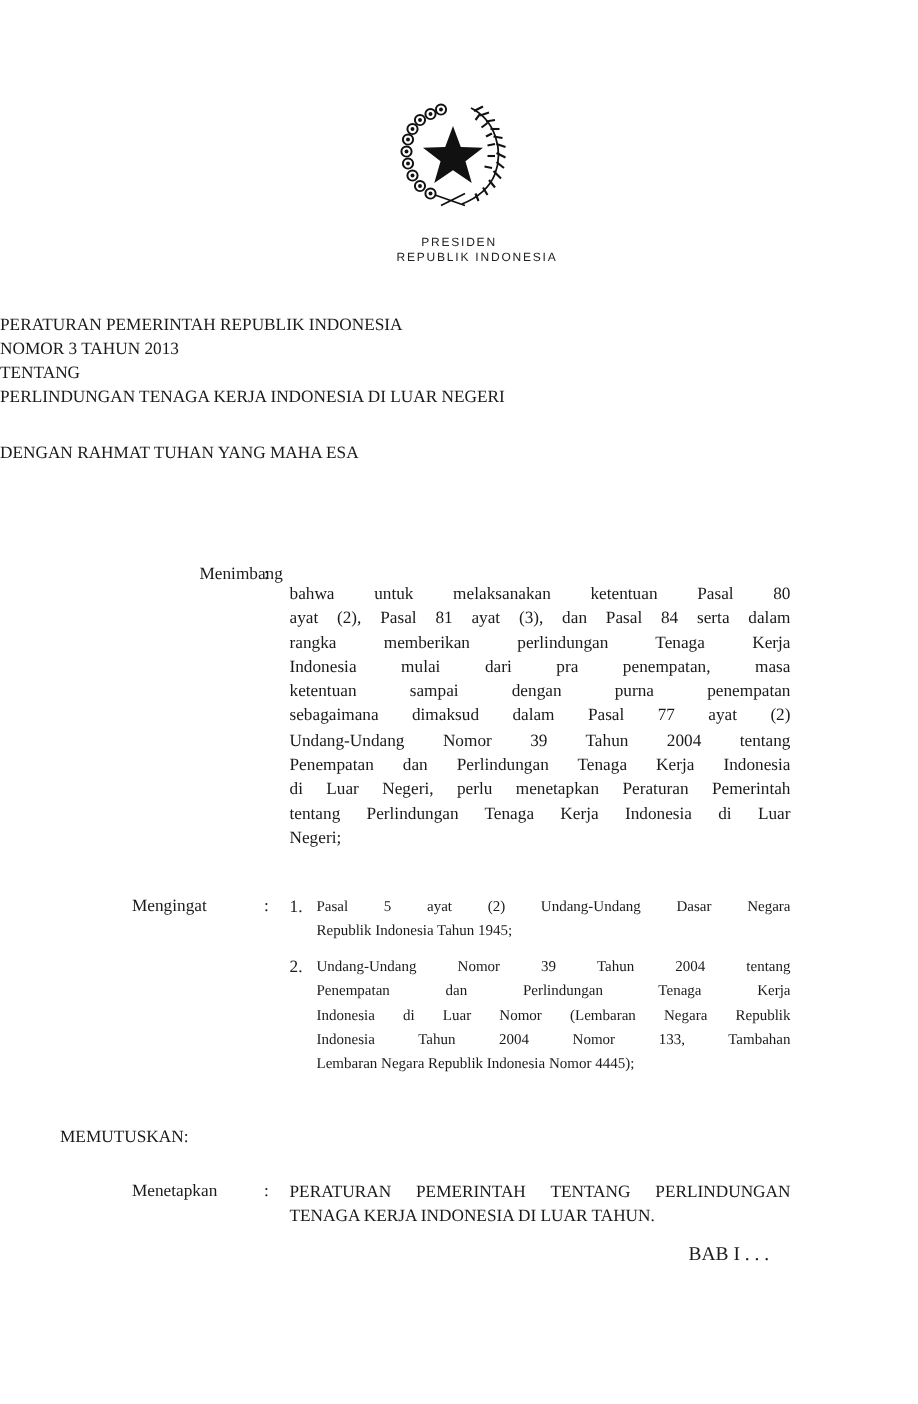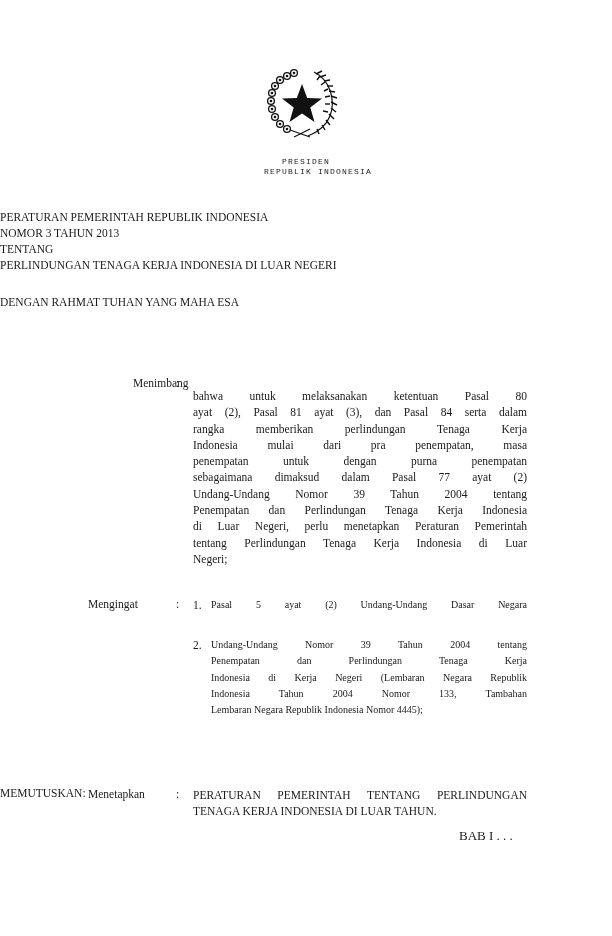--- a/index.html
+++ b/index.html
@@ -6,21 +6,21 @@
     body {
       width: 612px; height: 936px; position: relative; overflow: hidden;
       font-family: "DejaVu Serif", "Liberation Serif", serif;
       color: #1a1a1a;
     }
     .page { position: absolute; left: 0; top: 0; width: 612px; height: 936px; }
     .emblem { position: absolute; left: 264px; top: 66px; width: 76px; height: 72px; }
     .emblem svg { width: 76px; height: 72px; display: block; }
     .hdr {
       position: absolute; left: 0; width: 612px; text-align: center;
-      font-family: Liberation Mono, monospace;
+      font-family: Liberation Sans, sans-serif;
       font-size: 8px; letter-spacing: 1.2px; color: #222;
     }
     .c {
       position: absolute; left: 0; width: 488px; text-align: left;
       font-family: Liberation Serif, serif;
       font-size: 11.5px; line-height: 15px; color: #1a1a1a;
     }
     .lbl {
       position: absolute; left: 88px;
       font-family: "Liberation Serif", serif; font-size: 11.5px; line-height: 15px;
@@ -122,47 +122,48 @@
 
   <div class="c" style="top:295px;">DENGAN RAHMAT TUHAN YANG MAHA ESA</div>
 
   <div class="lbl" style="top:376px;margin-left:45px;">Menimbang</div>
   <div class="colon" style="top:376px;">:</div>
   <div class="para" style="top:376px;margin-top:12px;">
     <span class="ln">bahwa untuk melaksanakan ketentuan Pasal 80</span>
     <span class="ln">ayat (2), Pasal 81 ayat (3), dan Pasal 84 serta dalam</span>
     <span class="ln">rangka memberikan perlindungan Tenaga Kerja</span>
     <span class="ln">Indonesia mulai dari pra penempatan, masa</span>
-    <span class="ln">penempatan untuk dengan purna penempatan</span>
+    <span class="ln">ketentuan sampai dengan purna penempatan</span>
     <span class="ln">sebagaimana dimaksud dalam Pasal 77 ayat (2)</span>
     <span class="ln">Undang-Undang Nomor 39 Tahun 2004 tentang</span>
     <span class="ln">Penempatan dan Perlindungan  Tenaga Kerja Indonesia</span>
     <span class="ln">di Luar Negeri, perlu menetapkan Peraturan Pemerintah</span>
     <span class="ln">tentang Perlindungan Tenaga Kerja Indonesia di Luar</span>
     <span class="ln last">Negeri;</span>
   </div>
 
   <div class="lbl" style="top:597px;">Mengingat</div>
   <div class="colon" style="top:597px;">:</div>
 
   <div class="num" style="top:597px;">1.</div>
   <div class="item" style="top:597px;">
     <span class="ln">Pasal 5 ayat (2) Undang-Undang Dasar Negara</span>
+    <span class="ln last">Republik Indonesia Tahun 1945;</span>
   </div>
 
   <div class="num" style="top:637px;">2.</div>
   <div class="item" style="top:637px;">
     <span class="ln">Undang-Undang Nomor 39 Tahun 2004 tentang</span>
     <span class="ln">Penempatan dan Perlindungan Tenaga Kerja</span>
-    <span class="ln">Indonesia di Kerja Negeri (Lembaran Negara Republik</span>
+    <span class="ln">Indonesia di Luar Nomor (Lembaran Negara Republik</span>
     <span class="ln">Indonesia Tahun 2004 Nomor 133, Tambahan</span>
     <span class="ln last">Lembaran Negara Republik Indonesia Nomor 4445);</span>
   </div>
 
-  <div class="c" style="top:786px;">MEMUTUSKAN:</div>
+  <div class="c" style="top:751px;padding-left:40px;">MEMUTUSKAN:</div>
 
   <div class="lbl" style="top:787px;">Menetapkan</div>
   <div class="colon" style="top:787px;">:</div>
   <div class="para" style="top:787px;">
     <span class="ln">PERATURAN PEMERINTAH TENTANG PERLINDUNGAN</span>
     <span class="ln last">TENAGA KERJA INDONESIA DI LUAR TAHUN.</span>
   </div>
 
   <div class="footer">BAB I . . .</div>
 </div>

